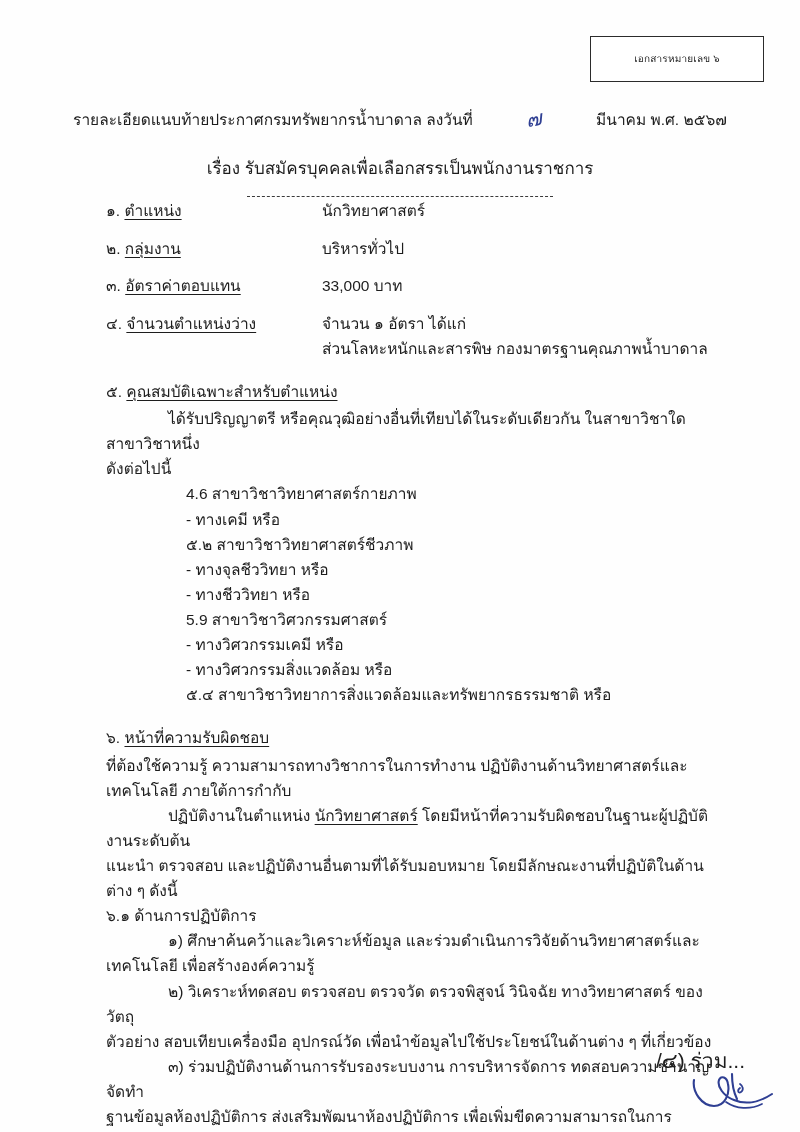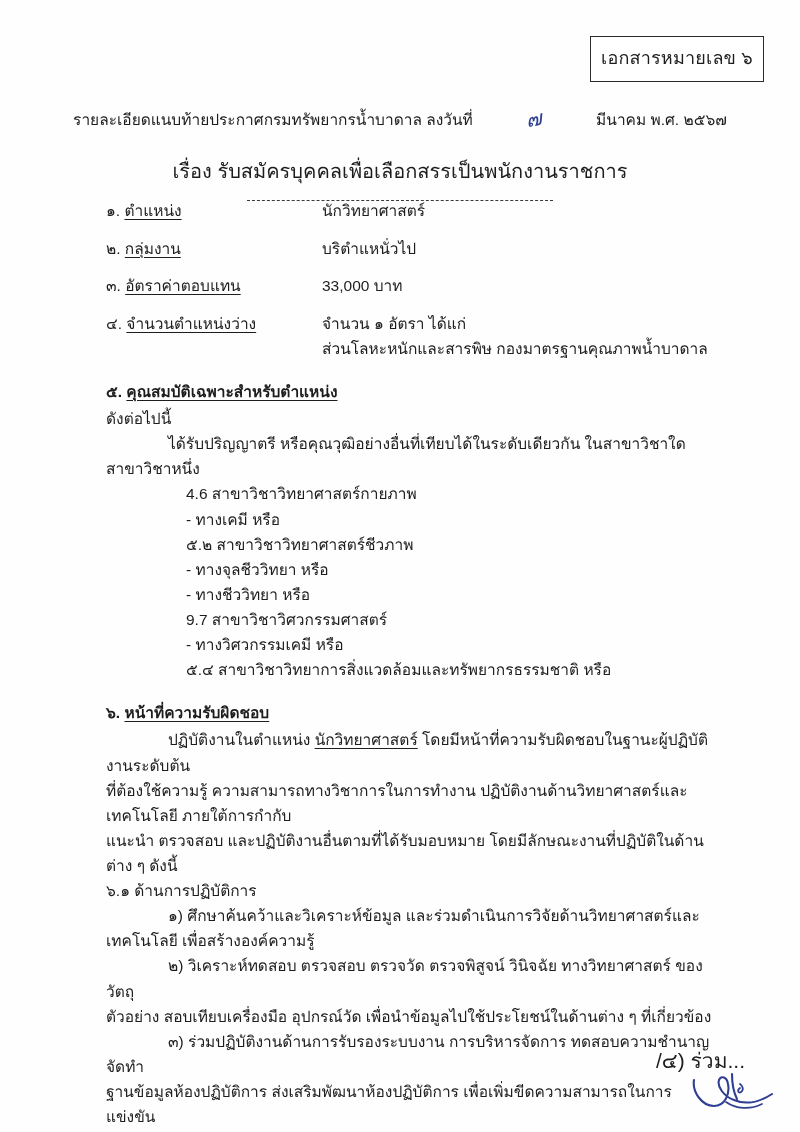--- a/index.html
+++ b/index.html
@@ -26,21 +26,21 @@
   .doc-number-box {
     position: absolute;
     top: 36px;
     right: 36px;
     width: 172px;
     height: 44px;
     border: 1.4px solid #2b2b2b;
     display: flex;
     align-items: center;
     justify-content: center;
-    font-size: 18px;
+    font-size: 10px;
     letter-spacing: .2px;
     background: #fff;
   }
 
   
   .header {
     position: absolute;
     top: 104px;
     left: 0;
     right: 0;
@@ -58,21 +58,21 @@
     color: #2f3f93;
     font-family: "DejaVu Serif", serif;
     font-size: 21px;
     font-style: italic;
     transform: rotate(-9deg) translateY(-2px);
     vertical-align: middle;
   }
   .gap-s { display: inline-block; width: 26px; }
   .header-line2 {
     margin-top: 17px;
-    font-size: 20px;
+    font-size: 17px;
     text-align: center;
   }
   .hr-dashed {
     margin: 13px auto 0 auto;
     width: 306px;
     border: 0;
     border-top: 1.6px dashed #3a3a3a;
     height: 0;
   }
 
@@ -98,21 +98,20 @@
     text-underline-offset: 2.5px;
   }
   .row .value {
     flex: 1 1 auto;
   }
   .value .sub { display: block; }
 
   .sec-head {
     margin-top: 18px;
     margin-bottom: 2px;
-    font-weight: bold;
   }
   .sec-head .lbl {
     text-decoration: underline;
     text-underline-offset: 2.5px;
   }
 
   .para {
     text-indent: 62px;
     text-align: left;
     margin: 0;
@@ -175,21 +174,21 @@
         <span class="sub">นักวิทยาศาสตร์</span>
       </div>
     </div>
 
     <div class="row">
       <div class="num-label">
         <span>๒.</span>
         <span class="lbl">กลุ่มงาน</span>
       </div>
       <div class="value">
-        <span class="sub">บริตำแหนั่วไป</span>
+        <span class="sub">บริหารทั่วไป</span>
       </div>
     </div>
 
     <div class="row">
       <div class="num-label">
         <span>๓.</span>
         <span class="lbl">อัตราค่าตอบแทน</span>
       </div>
       <div class="value">
         <span class="sub">33,000 บาท</span>
@@ -204,47 +203,48 @@
       <div class="value">
         <span class="sub">จำนวน ๑ อัตรา ได้แก่</span>
         <span class="sub">ส่วนโลหะหนักและสารพิษ กองมาตรฐานคุณภาพน้ำบาดาล</span>
       </div>
     </div>
 
     <div class="sec-head">
       <span>๕.</span>
       <span class="lbl">คุณสมบัติเฉพาะสำหรับตำแหน่ง</span>
     </div>
+    <p class="para">ได้รับปริญญาตรี หรือคุณวุฒิอย่างอื่นที่เทียบได้ในระดับเดียวกัน ในสาขาวิชาใดสาขาวิชาหนึ่ง</p>
     <p class="para nohang">ดังต่อไปนี้</p>
-    <p class="para">ได้รับปริญญาตรี หรือคุณวุฒิอย่างอื่นที่เทียบได้ในระดับเดียวกัน ในสาขาวิชาใดสาขาวิชาหนึ่ง</p>
 
     <div class="indent-1">
       <p class="list-line">4.6 สาขาวิชาวิทยาศาสตร์กายภาพ</p>
       <p class="list-line indent-3">- ทางเคมี หรือ</p>
 
       <p class="list-line">๕.๒ สาขาวิชาวิทยาศาสตร์ชีวภาพ</p>
       <p class="list-line indent-3">- ทางจุลชีววิทยา หรือ</p>
       <p class="list-line indent-3">- ทางชีววิทยา หรือ</p>
 
-      <p class="list-line">9.7 สาขาวิชาวิศวกรรมศาสตร์</p>
+      <p class="list-line">5.9 สาขาวิชาวิศวกรรมศาสตร์</p>
       <p class="list-line indent-3">- ทางวิศวกรรมเคมี หรือ</p>
+      <p class="list-line indent-3">- ทางวิศวกรรมสิ่งแวดล้อม หรือ</p>
 
       <p class="list-line">๕.๔ สาขาวิชาวิทยาการสิ่งแวดล้อมและทรัพยากรธรรมชาติ หรือ</p>
     </div>
 
     <div class="sec-head">
       <span>๖.</span>
       <span class="lbl">หน้าที่ความรับผิดชอบ</span>
     </div>
+    <p class="para nohang">ที่ต้องใช้ความรู้ ความสามารถทางวิชาการในการทำงาน ปฏิบัติงานด้านวิทยาศาสตร์และเทคโนโลยี ภายใต้การกำกับ</p>
     <p class="para">
       <span>ปฏิบัติงานในตำแหน่ง</span>
       <span class="u">นักวิทยาศาสตร์</span>
       <span>โดยมีหน้าที่ความรับผิดชอบในฐานะผู้ปฏิบัติงานระดับต้น</span>
     </p>
-    <p class="para nohang">ที่ต้องใช้ความรู้ ความสามารถทางวิชาการในการทำงาน ปฏิบัติงานด้านวิทยาศาสตร์และเทคโนโลยี ภายใต้การกำกับ</p>
     <p class="para nohang">แนะนำ ตรวจสอบ และปฏิบัติงานอื่นตามที่ได้รับมอบหมาย โดยมีลักษณะงานที่ปฏิบัติในด้านต่าง ๆ ดังนี้</p>
 
     <p class="list-line indent-1">๖.๑ ด้านการปฏิบัติการ</p>
 
     <p class="para">๑) ศึกษาค้นคว้าและวิเคราะห์ข้อมูล และร่วมดำเนินการวิจัยด้านวิทยาศาสตร์และ</p>
     <p class="para nohang">เทคโนโลยี เพื่อสร้างองค์ความรู้</p>
 
     <p class="para">๒) วิเคราะห์ทดสอบ ตรวจสอบ ตรวจวัด ตรวจพิสูจน์ วินิจฉัย ทางวิทยาศาสตร์ ของวัตถุ</p>
     <p class="para nohang">ตัวอย่าง สอบเทียบเครื่องมือ อุปกรณ์วัด เพื่อนำข้อมูลไปใช้ประโยชน์ในด้านต่าง ๆ ที่เกี่ยวข้อง</p>
 

